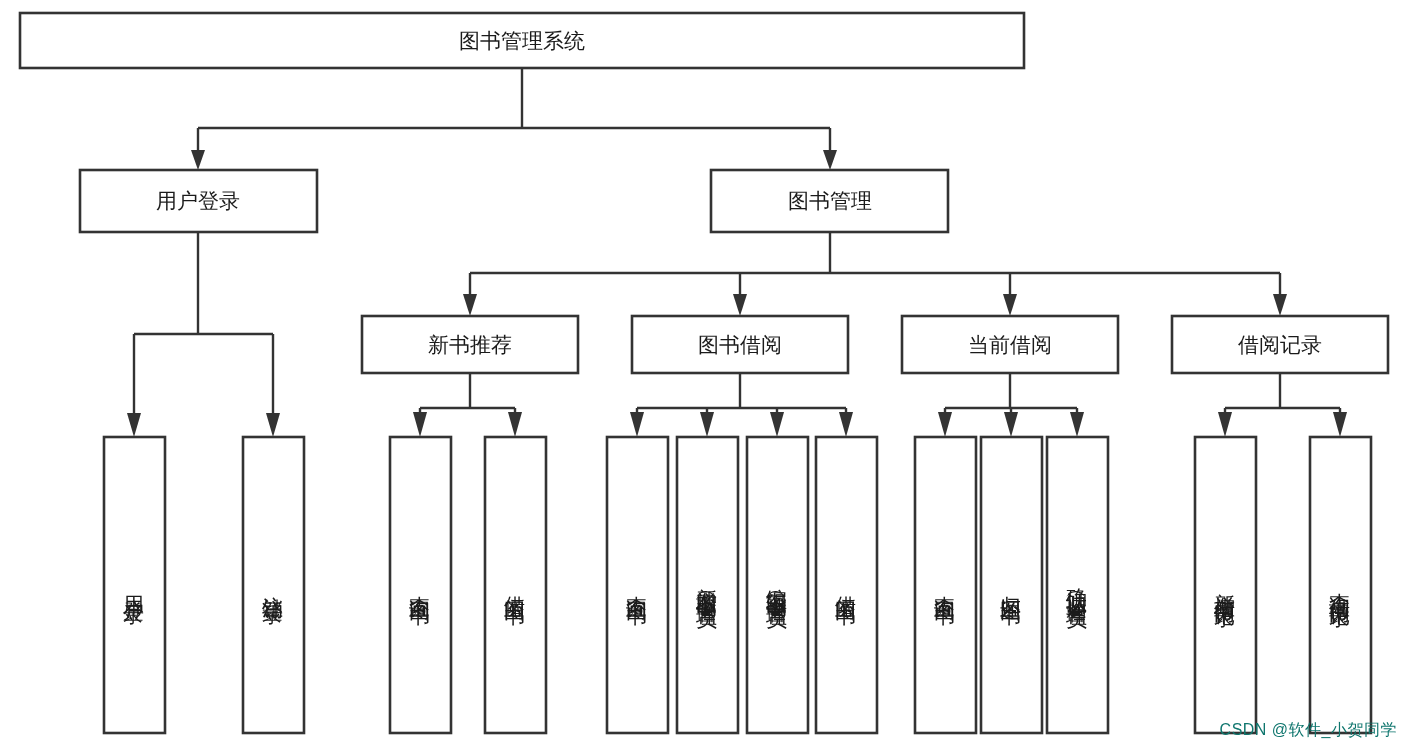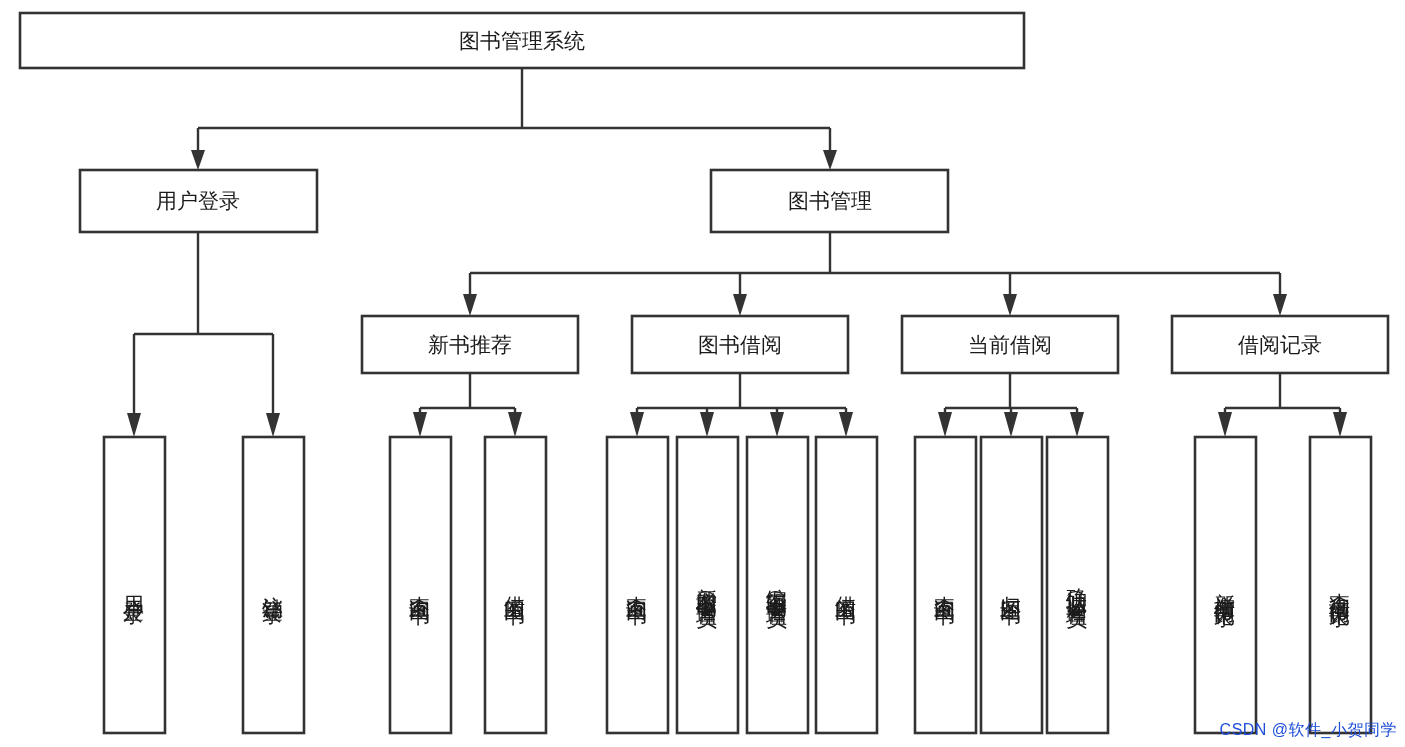--- a/index.html
+++ b/index.html
@@ -59,21 +59,21 @@
     letter-spacing: 3px;
     dominant-baseline: central;
     text-anchor: middle;
   }
   .watermark {
     position: absolute;
     right: 8px;
     bottom: 6px;
     font-family: "Liberation Sans", "DejaVu Sans", sans-serif;
     font-size: 16px;
-    color: #1d4ed8;
+    color: #0f766e;
     letter-spacing: 0.5px;
     white-space: nowrap;
     user-select: none;
     text-align: right;
   }
 </style>
 </head>
 <body>
 
 <div id="diagram-root">

